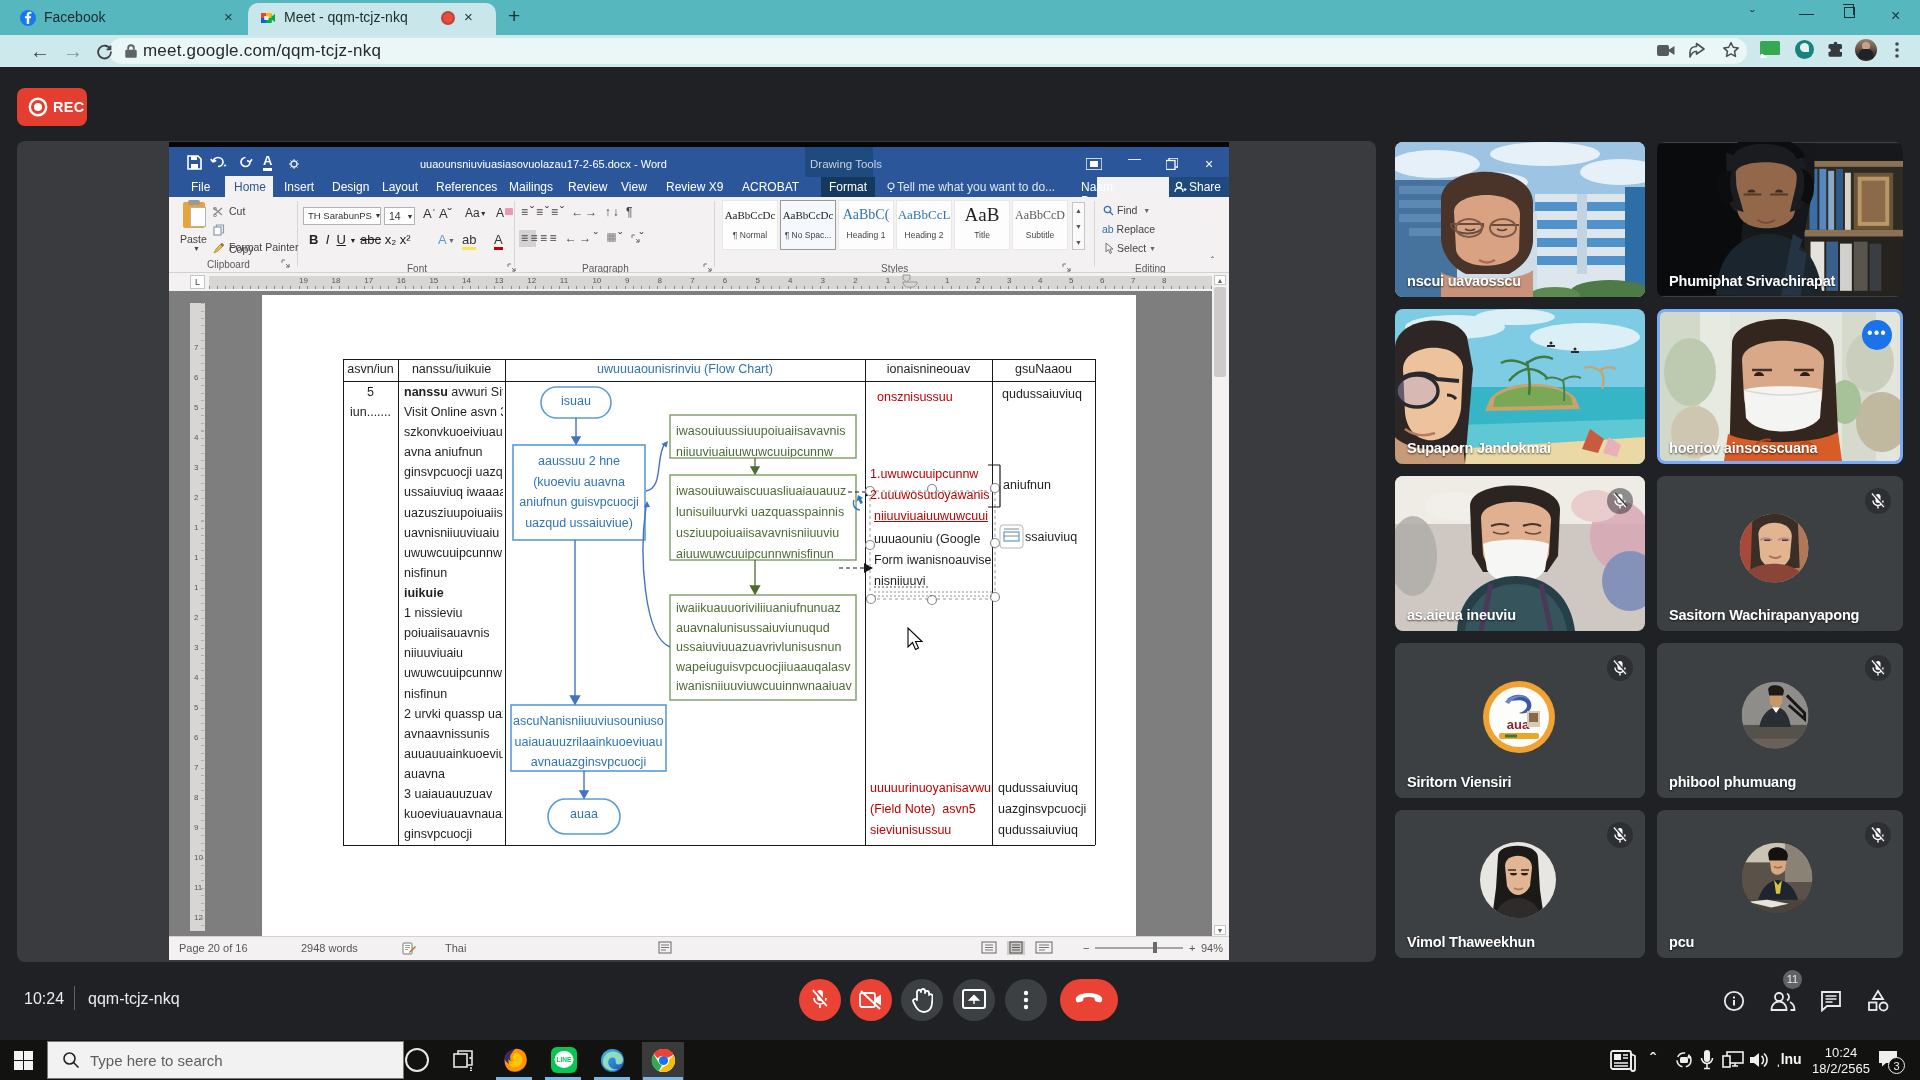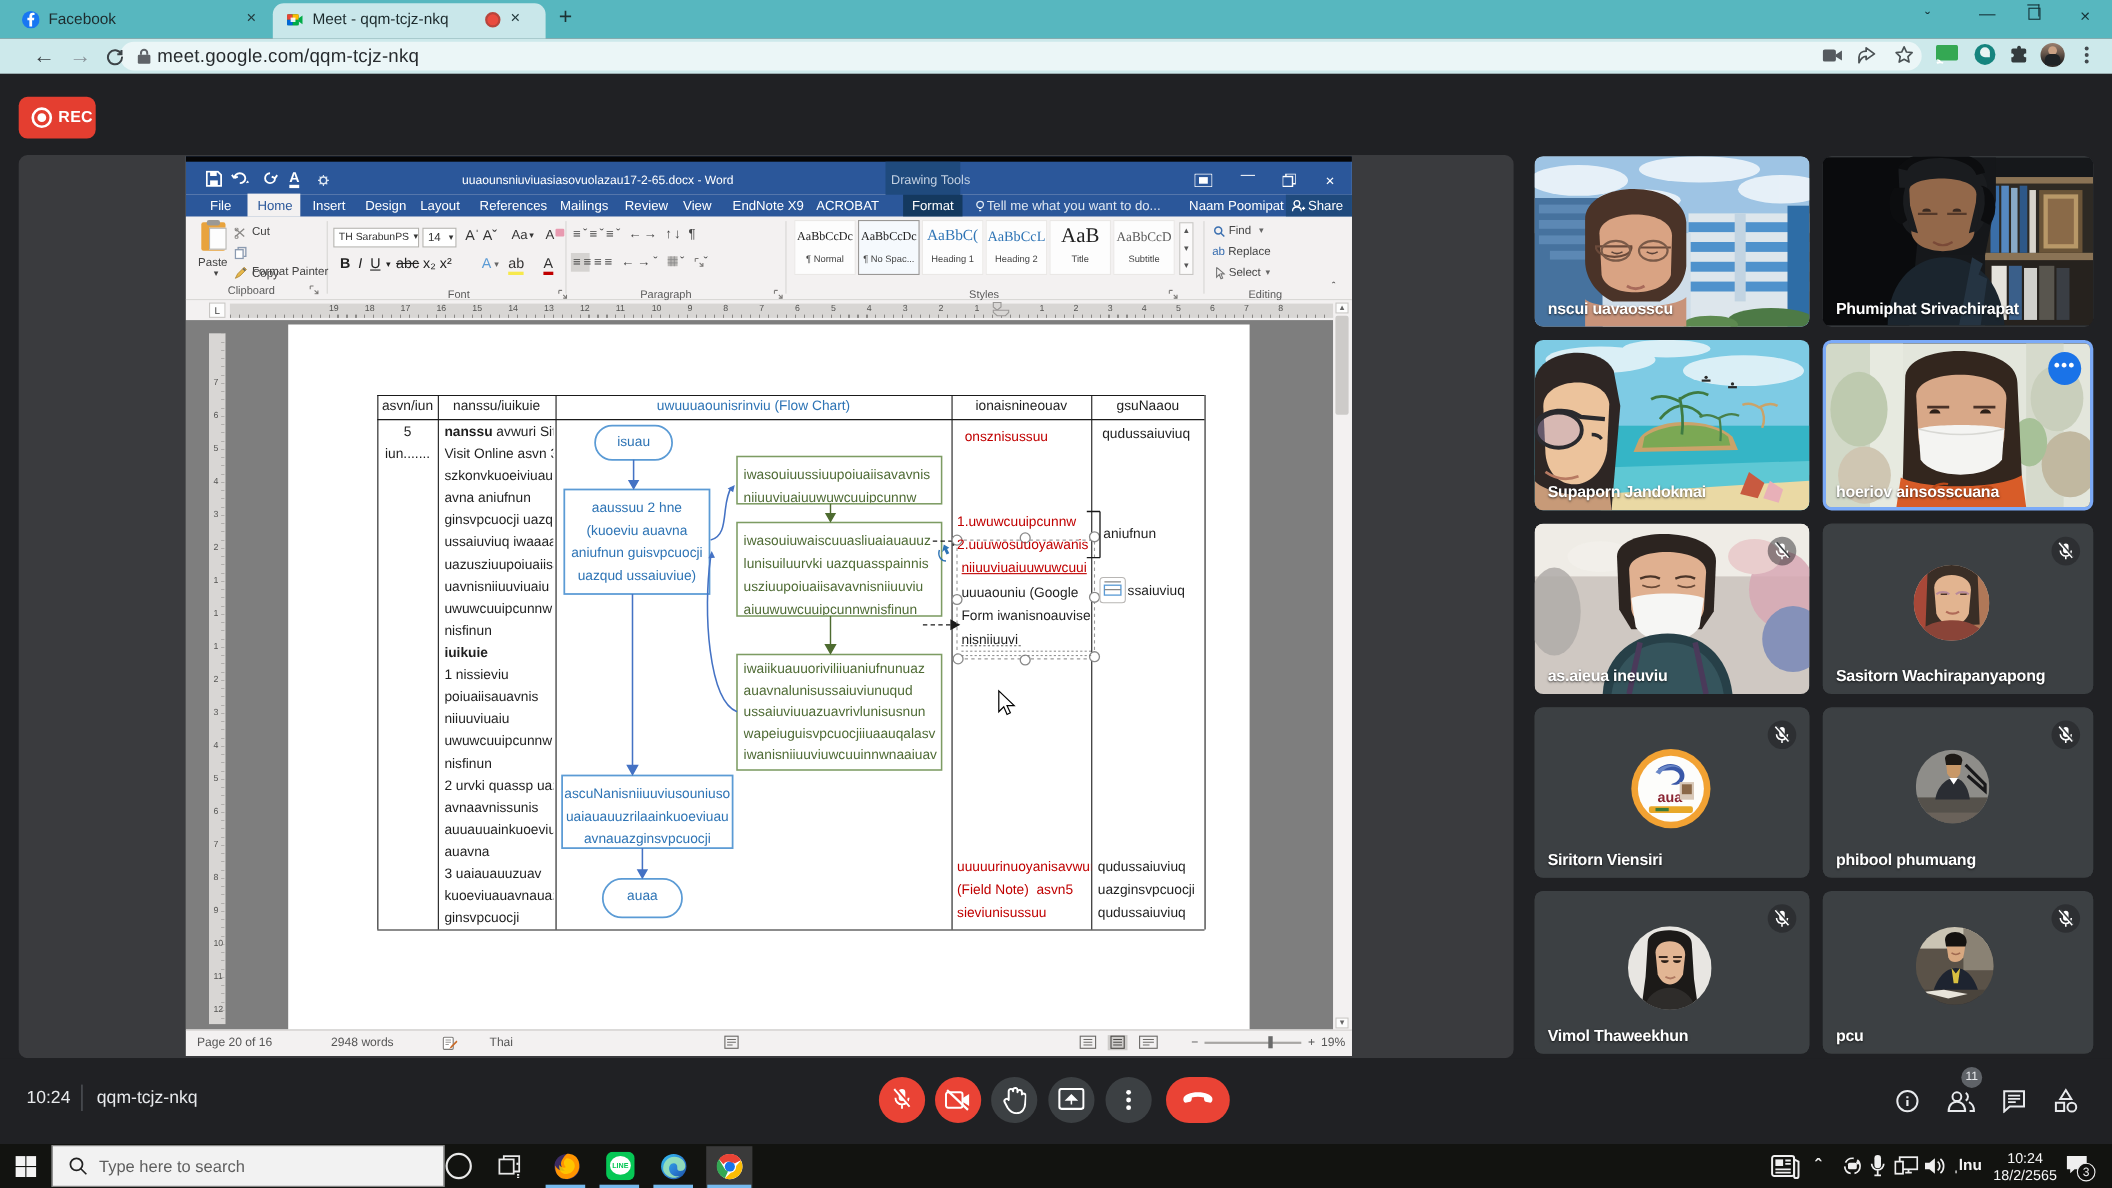--- a/index.html
+++ b/index.html
@@ -11,21 +11,21 @@
 #addrbar{left:0;top:35px;width:1920px;height:32px;background:#cde9eb;}
 #urlpill{left:109px;top:38px;width:1638px;height:26px;background:#ebf6f7;border-radius:13px;}
 .navbtn{color:#414549;font-size:19px;top:39px;}
 
 #recbadge{left:17px;top:88px;width:70px;height:38px;background:#e43e30;border-radius:8px;color:#fff;font-weight:bold;font-size:14.5px;line-height:38px;text-align:left;letter-spacing:.3px;}
 #presbar{left:103px;top:86px;width:1800px;height:41px;background:#3c4043;border-radius:8px;color:#e8eaed;}
 #stage{left:17px;top:141px;width:1359px;height:821px;background:#3a3b3e;border-radius:8px;}
 
 #word{left:169px;top:142px;width:1060px;height:818px;background:#f3f1f1;}
 #wtitle{left:0;top:0;width:1060px;height:35px;background:#2b579a;border-top:5px solid #060607;}
-#wmenu{left:0;top:35px;width:1060px;height:20px;background:#2b579a;text-align:center;}
+#wmenu{left:0;top:35px;width:928px;height:20px;background:#2b579a;}
 #wribbon{left:0;top:55px;width:1060px;height:76px;background:#f3f1f1;border-bottom:1px solid #d3d1cf;}
 #wruler{left:0;top:131px;width:1043px;height:18px;background:#f3f1f1;}
 #wdoc{left:0;top:149px;width:1043px;height:645px;background:#7e7e7e;overflow:hidden;}
 #wpage{left:93px;top:4px;width:874px;height:660px;background:#fff;}
 #wstatus{left:0;top:794px;width:1060px;height:24px;background:#f3f1f1;border-top:1px solid #d3d1cf;font-size:11px;color:#565656;}
 #wscroll{left:1043px;top:131px;width:17px;height:663px;background:#f3f1f1;}
 .wmi{top:3px;font-size:12px;}
 .rdiv{position:absolute;top:4px;width:1px;height:66px;background:#d8d6d4;}
 .rlab{position:absolute;font-size:10px;color:#5a5a5a;}
 .rsm{position:absolute;font-size:10.5px;color:#444;}
@@ -176,21 +176,21 @@
     <div class="abs" style="left:652px;top:0px;width:54px;height:20px;background:#14395f;"></div>
     <div class="abs wmi" style="left:22px;color:#fff;">File</div>
     <div class="abs wmi" style="left:65px;color:#2b579a;">Home</div>
     <div class="abs wmi" style="left:115px;color:#fff;">Insert</div>
     <div class="abs wmi" style="left:163px;color:#fff;">Design</div>
     <div class="abs wmi" style="left:213px;color:#fff;">Layout</div>
     <div class="abs wmi" style="left:267px;color:#fff;">References</div>
     <div class="abs wmi" style="left:340px;color:#fff;">Mailings</div>
     <div class="abs wmi" style="left:399px;color:#fff;">Review</div>
     <div class="abs wmi" style="left:452px;color:#fff;">View</div>
-    <div class="abs wmi" style="left:497px;color:#fff;">EndNote X9</div>
+    <div class="abs wmi" style="left:497px;color:#fff;">Review X9</div>
     <div class="abs wmi" style="left:573px;color:#fff;">ACROBAT</div>
     <div class="abs wmi" style="left:660px;color:#fff;">Format</div>
     <svg class="abs" style="left:717px;top:5px" width="10" height="12" viewBox="0 0 10 12">
           <circle cx="5" cy="4" r="3" fill="none" stroke="#dfe8f2" stroke-width="1.2"></circle>
           <path d="M4 7.5h2M4 9.5h2" stroke="#dfe8f2" stroke-width="1"></path>
         </svg>
     <div class="abs wmi" style="left:728px;color:#dde6f0;">Tell me what you want to do...</div>
     <div class="abs wmi" style="left:912px;color:#fff;">Naam Poomipat</div>
     <div class="abs" style="left:1000px;top:0;width:60px;height:20px;background:#1f4a7d;"></div>
     <div class="abs wmi" style="left:1020px;color:#fff;">Share</div>
@@ -532,21 +532,21 @@
           </g>
           <g stroke="#6a6866" fill="none">
             <rect x="55" y="1" width="16" height="11"></rect>
             <path d="M58 4h10M58 6.5h10M58 9h6" stroke-width=".9"></path>
           </g>
         </svg>
     <div class="abs" style="left:914px;top:5px;">−</div>
     <div class="abs" style="left:926px;top:10px;width:88px;height:2px;background:#a8a6a4;"></div>
     <div class="abs" style="left:984px;top:5px;width:4px;height:11px;background:#6a6a6a;"></div>
     <div class="abs" style="left:1020px;top:5px;">+</div>
-    <div class="abs" style="left:1032px;top:5px;white-space:nowrap;">19%</div>
+    <div class="abs" style="left:1032px;top:5px;white-space:nowrap;">94%</div>
   </div>
 </div>
 
 <div class="tile" style="left:1395px;top:142px;">
  <svg width="250" height="155" viewBox="0 0 250 155">
   <rect width="250" height="155" fill="#b8d4e8"></rect>
   <rect width="250" height="70" fill="#9ec4e4"></rect>
   <g fill="#eef5fa" opacity=".9">
           <ellipse cx="40" cy="22" rx="45" ry="14"></ellipse>
           <ellipse cx="150" cy="12" rx="55" ry="12"></ellipse>

